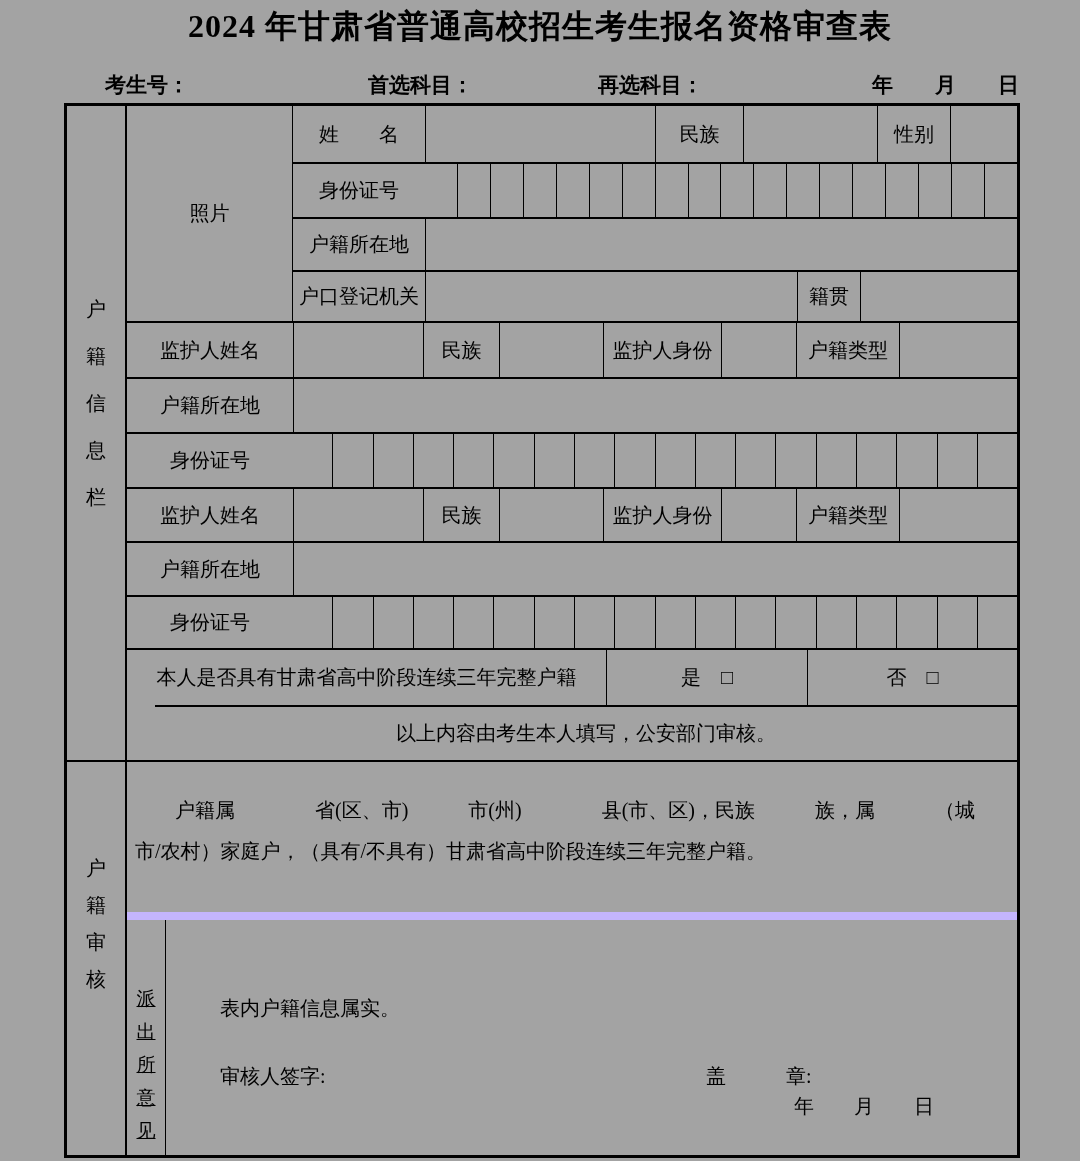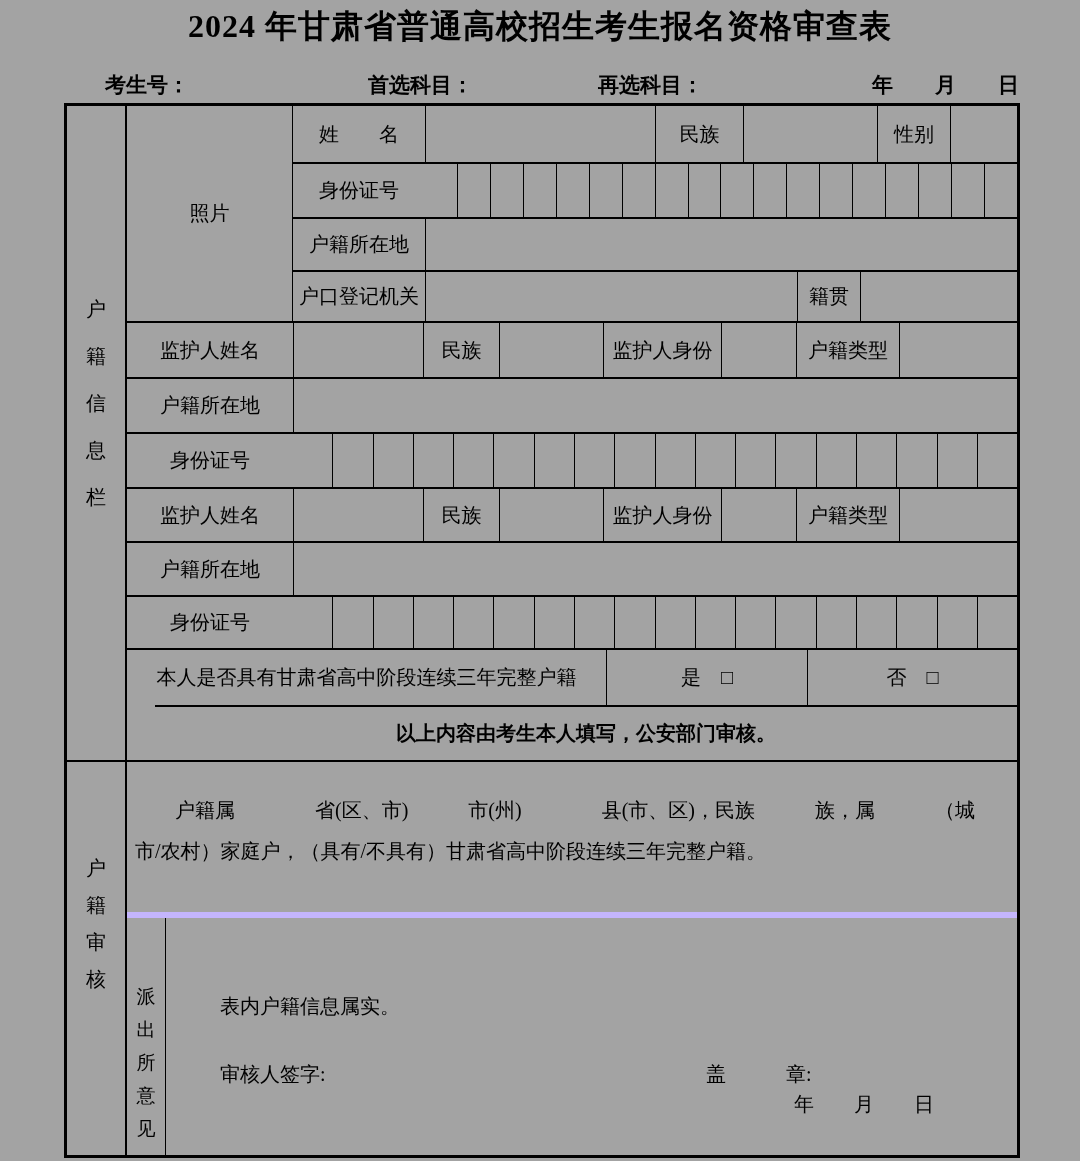--- a/index.html
+++ b/index.html
@@ -39,39 +39,39 @@
   .r14right { flex:1; display:flex; flex-direction:column; }
 
   .row { display:flex; border-top:2px solid #000; }
   .row.first { border-top:none; }
   .c { border-left:1px solid #000; display:flex; align-items:center; justify-content:center; white-space:pre; overflow:hidden; }
   .c.first { border-left:none; }
   .lbl { }
   .r1 { height:56px; } .r2 { height:55px; } .r3 { height:53px; } .r4 { flex:1; }
   .r5 { height:56px; } .r6 { height:55px; } .r7 { height:55px; }
   .r8 { height:54px; } .r9 { height:54px; } .r10 { height:53px; }
-  .r11 { height:57px; font-weight:normal; } .r12 { flex:1; font-weight:bold;margin-left:28px; }
+  .r11 { height:57px; font-weight:normal; } .r12 { flex:1; font-weight:normal;margin-left:28px; }
 
   .w132 { width:132px; } .w166 { width:166px; } .w230 { width:230px; }
   .w88 { width:88px; } .w134 { width:134px; } .w73 { width:73px; }
   .w372 { width:372px; } .w63 { width:63px; }
   .w130 { width:130px; } .w76 { width:76px; } .w104 { width:104px; }
   .w118 { width:118px; } .w75 { width:75px; } .w103 { width:103px; }
   .w479 { width:479px; } .w201 { width:201px; }
   .grow { flex:1; }
 
   .idcells { flex:1; display:flex; }
   .idcell { flex:1; border-left:1px solid #000; }
   .idcell:first-child { border-left:none; }
 
   .revRight { flex:1; display:flex; flex-direction:column; }
   .paracell { height:150px; padding:28px 8px 8px 8px; font-size:20px; line-height:41px; }
   .paracell .ln { white-space:pre; }
   .paracell .ln1 { text-indent:2em; }
-  .policeRow { flex:1; display:flex; border-top:6px solid #c4b5fd; }
+  .policeRow { flex:1; display:flex; border-top:8px solid #c4b5fd;text-decoration:underline; }
   .policecol { width:39px; border-right:1px solid #000; display:flex; align-items:flex-start; justify-content:center; }
   .policeContent { flex:1; position:relative; font-size:20px; }
   .pc-statement { position:absolute; left:54px; top:75px; white-space:pre; }
   .pc-sign { position:absolute; left:54px; top:143px; white-space:pre; }
   .pc-seal { position:absolute; left:540px; top:143px; white-space:pre; }
   .pc-date { position:absolute; left:628px; top:173px; white-space:pre; }
 </style>
 </head>
 <body>
 

